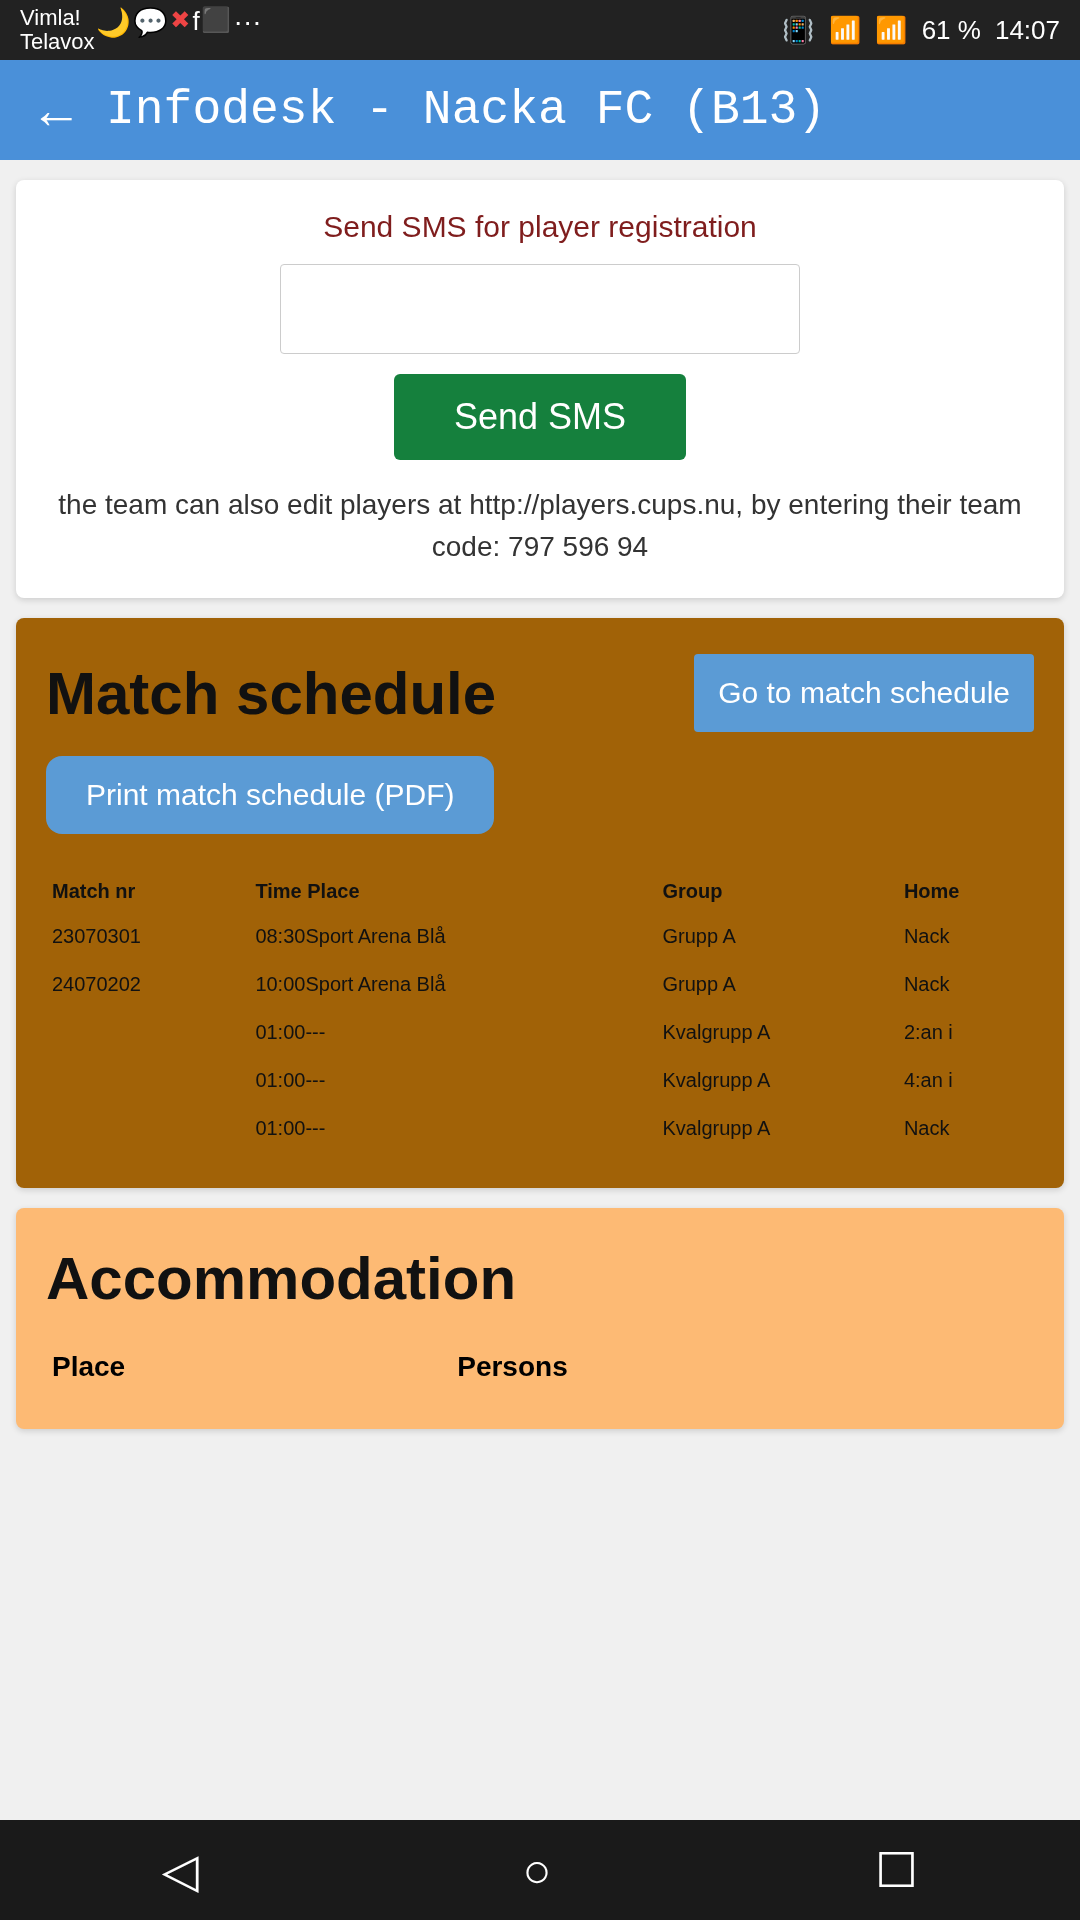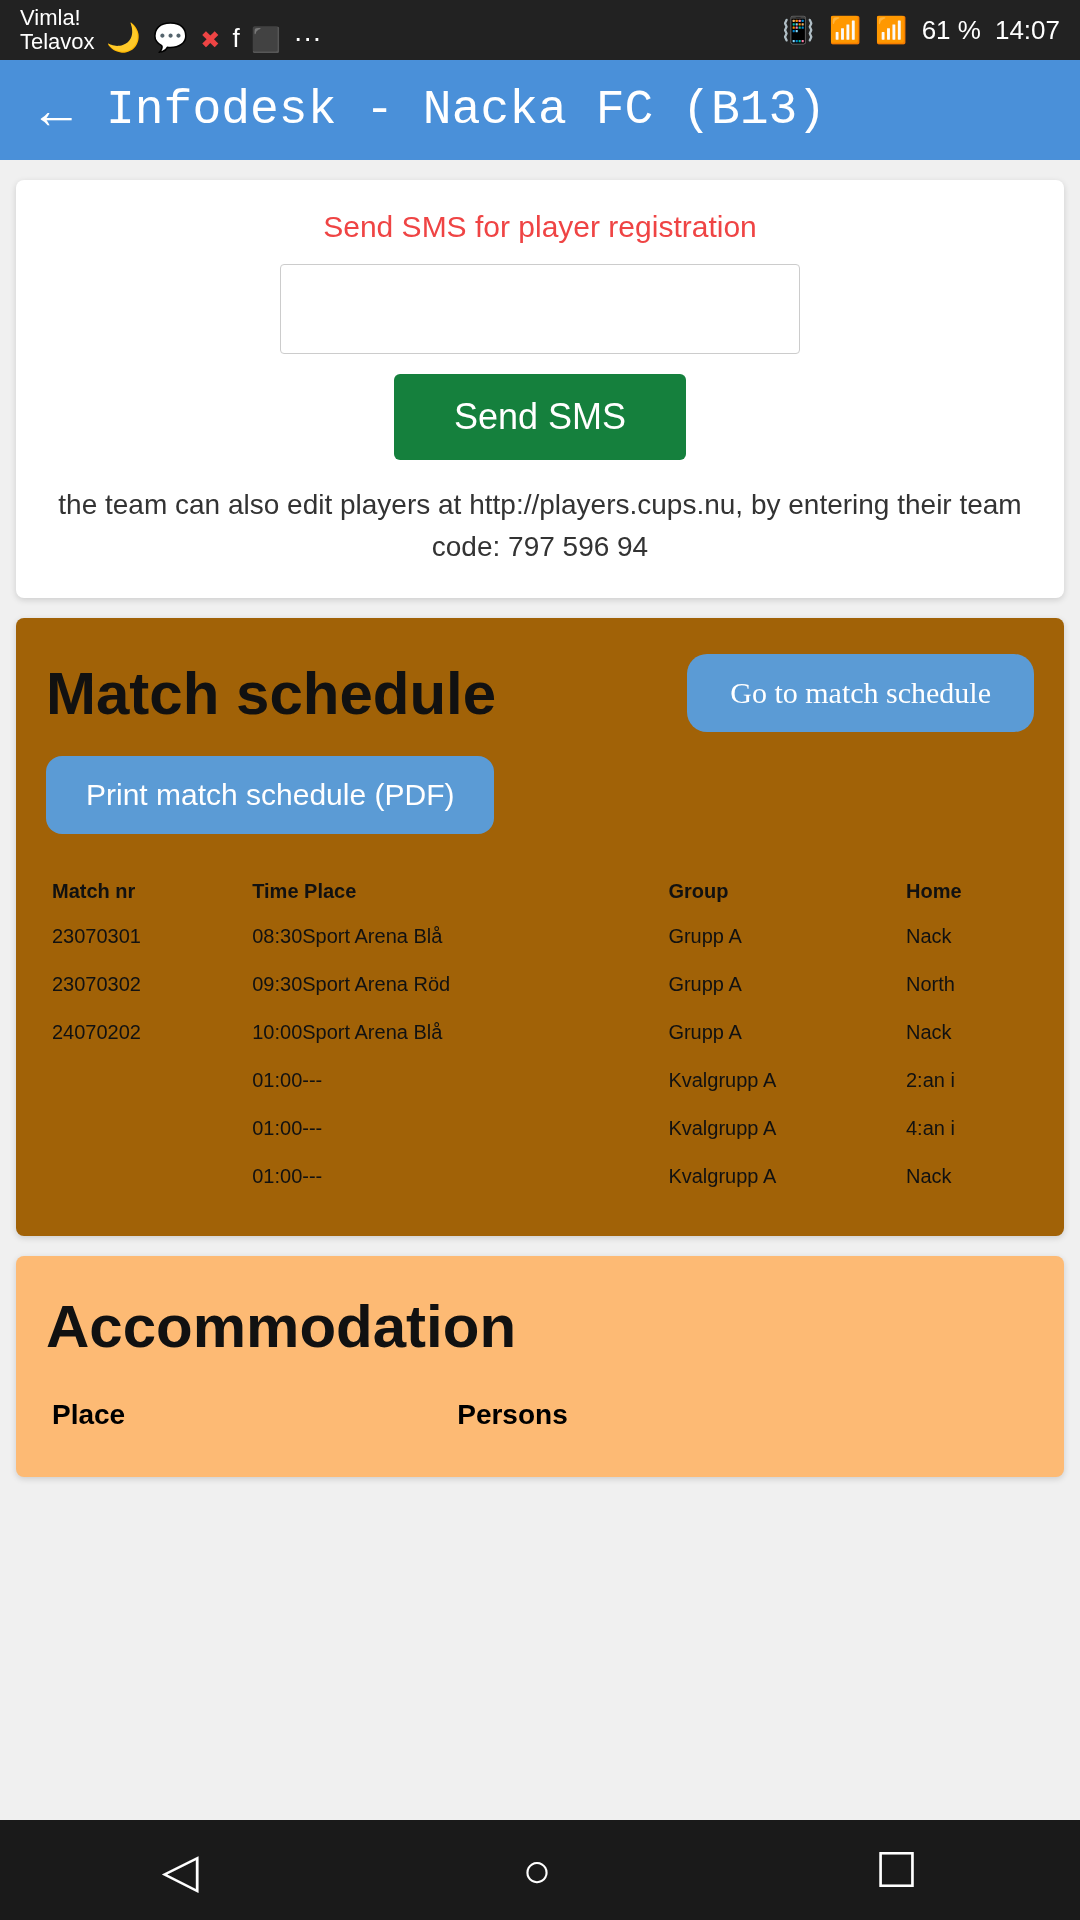--- a/index.html
+++ b/index.html
@@ -19,22 +19,22 @@
       color: #fff;
       height: 60px;
       display: flex;
       align-items: center;
       justify-content: space-between;
       padding: 0 20px;
       font-size: 26px;
     }
     .status-bar-left {
       display: flex;
-      align-items: flex-end;
-      gap: 12px;
+      align-items: flex-start;
+      gap: 2px;
     }
     .status-bar-right {
       display: flex;
       align-items: center;
       gap: 14px;
     }
     .vimla-text { font-size: 22px; line-height: 1.1; }
     .status-icon { font-size: 28px; }
 
     
@@ -68,21 +68,21 @@
     .card {
       background: white;
       margin: 20px 16px;
       border-radius: 8px;
       box-shadow: 0 2px 6px rgba(0,0,0,0.15);
       padding: 30px;
     }
 
     .sms-label {
       text-align: center;
-      color: #ef4444;
+      color: #7f1d1d;
       font-size: 30px;
       margin-bottom: 20px;
     }
 
     .sms-input-wrapper {
       display: flex;
       justify-content: center;
       margin-bottom: 20px;
     }
     .sms-input {
@@ -137,26 +137,25 @@
     .match-title {
       font-size: 60px;
       font-weight: bold;
       color: #111;
     }
 
     .btn-goto-schedule {
       background: #5b9bd5;
       color: white;
       border: none;
-      border-radius: 20px;
-      padding: 22px 43px;
+      border-radius: 4px;
+      padding: 22px 24px;
       font-size: 30px;
       cursor: pointer;
       white-space: nowrap;
-      font-family: Liberation Serif, serif;
     }
 
     .btn-print-schedule {
       background: #5b9bd5;
       color: white;
       border: none;
       border-radius: 16px;
       padding: 22px 40px;
       font-size: 30px;
       cursor: pointer;
@@ -288,26 +287,20 @@
         </tr>
       </thead>
       <tbody id="schedule-tbody">
       <tr>
       <td>23070301</td>
       <td>08:30Sport Arena Blå</td>
       <td>Grupp A</td>
       <td>Nack</td>
     </tr>
           <tr>
-      <td>23070302</td>
-      <td>09:30Sport Arena Röd</td>
-      <td>Grupp A</td>
-      <td>North</td>
-    </tr>
-          <tr>
       <td>24070202</td>
       <td>10:00Sport Arena Blå</td>
       <td>Grupp A</td>
       <td>Nack</td>
     </tr>
           <tr>
       <td></td>
       <td>01:00---</td>
       <td>Kvalgrupp A</td>
       <td>2:an i</td>

